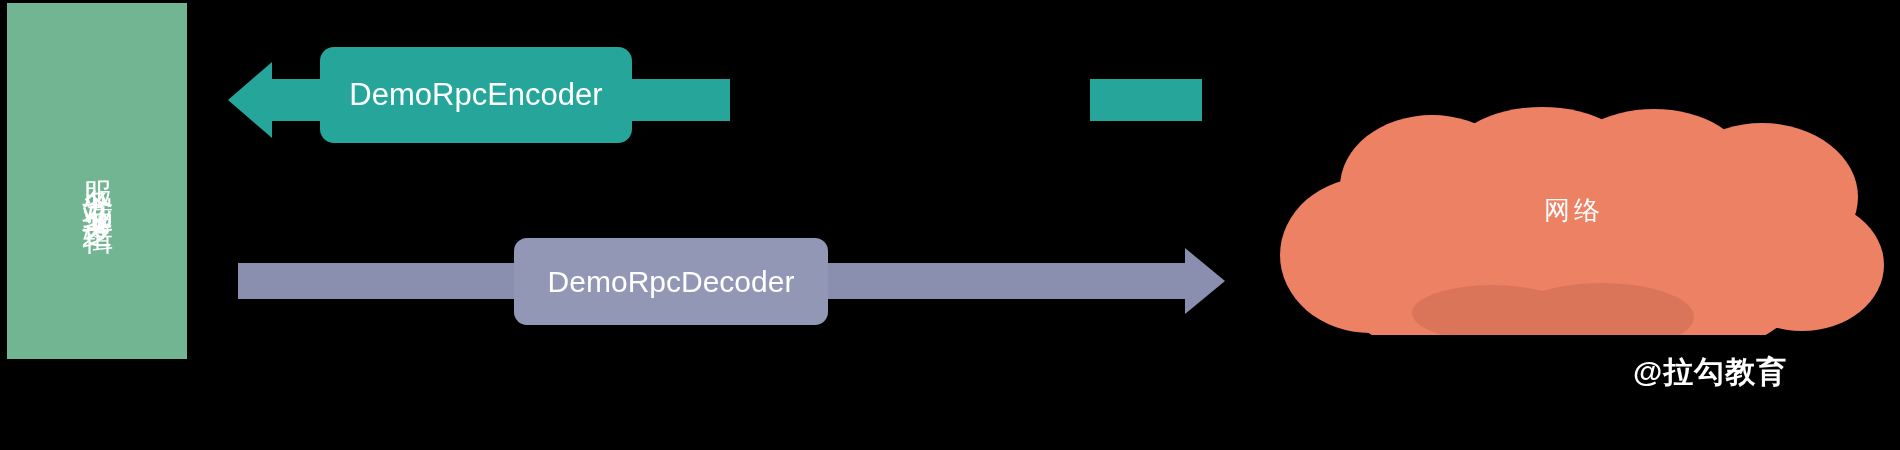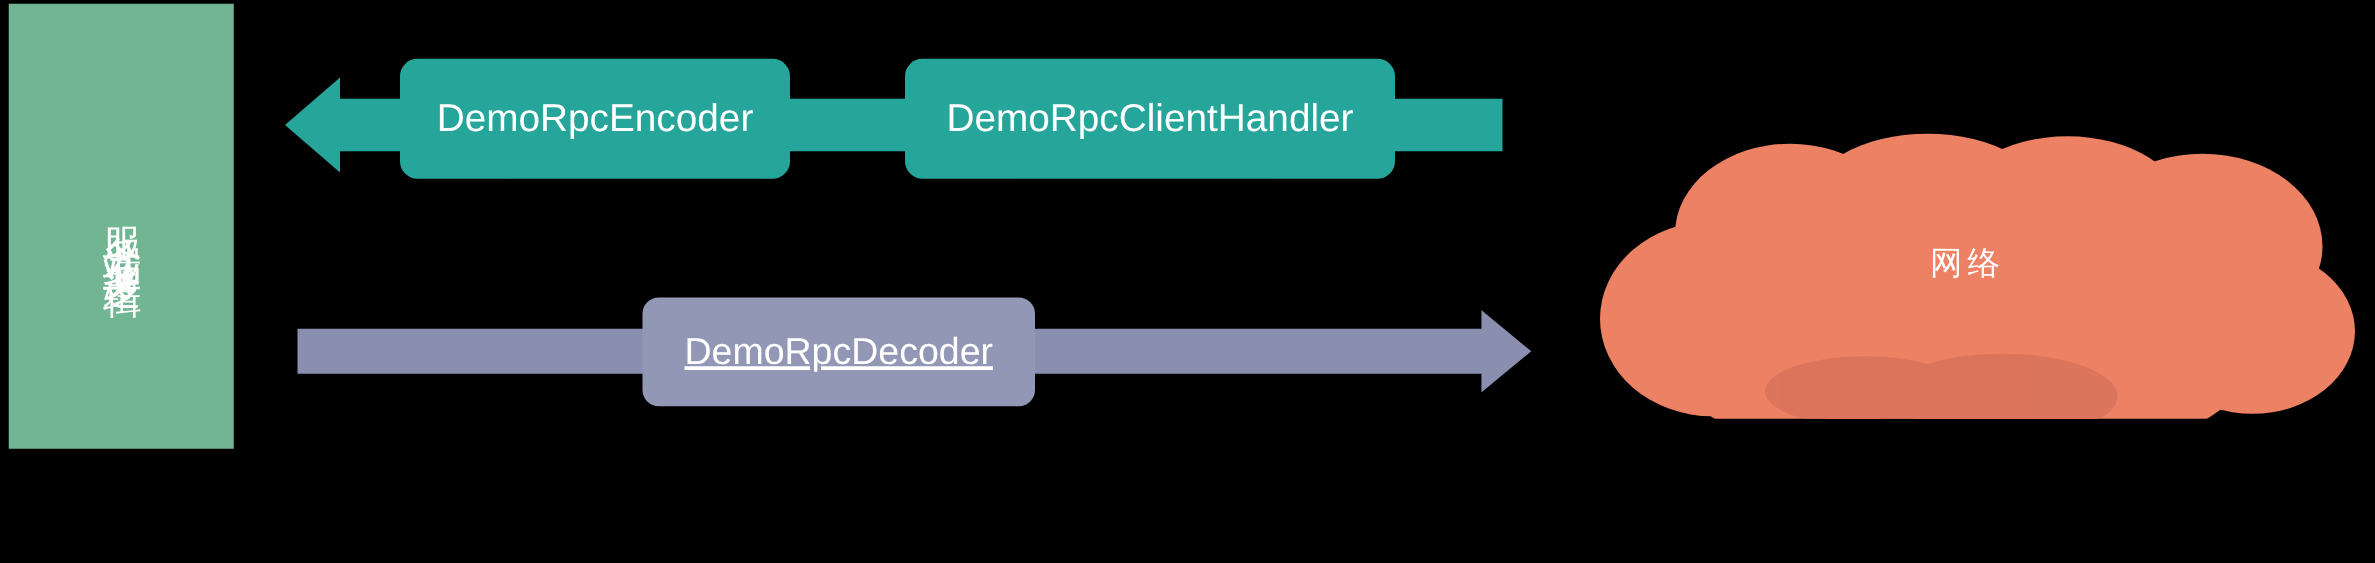--- a/index.html
+++ b/index.html
@@ -124,21 +124,20 @@
     border-radius: 13px;
     font-size: 30px;
     font-weight: 400;
     color: #FFFFFF;
   }
   .box-decoder {
     left: 514px;
     top: 238px;
     width: 314px;
     height: 87px;
-    text-decoration: underline;
   }
 
   
   .cloud-wrap {
     position: absolute;
     left: 1242px;
     top: 105px;
     width: 650px;
     height: 230px;
   }
@@ -192,23 +191,20 @@
     </div>
 
     <div class="teal-shaft teal-shaft-a"></div>
     <div class="teal-shaft teal-shaft-b"></div>
     <div class="teal-shaft teal-shaft-c"></div>
 
     <div class="box box-teal box-encoder">
       <span>DemoRpcEncoder</span>
     </div>
 
-    <div class="box box-teal box-client-handler">
-      <span>DemoRpcClientHandler</span>
-    </div>
   </div>
 
   <div class="teal-arrow-layer">
 
     <div class="purple-shaft purple-shaft-a"></div>
     <div class="purple-shaft purple-shaft-b"></div>
 
     <div class="purple-head">
       <svg viewBox="0 0 40 66" width="40" height="66" xmlns="http://www.w3.org/2000/svg">
         <polygon points="0,0 40,33 0,66" fill="#8A8FB0"></polygon>
@@ -236,14 +232,15 @@
         <rect x="120" y="70" width="420" height="120"></rect>
       </g>
       <g fill="#D9745A" opacity="0.92">
         <ellipse cx="360" cy="212" rx="92" ry="34"></ellipse>
         <ellipse cx="250" cy="208" rx="80" ry="28"></ellipse>
       </g>
     </svg>
     <div class="cloud-label">网络</div>
   </div>
 
+  <div class="watermark">@拉勾教育</div>
 
 </div>
 
 </body></html>

